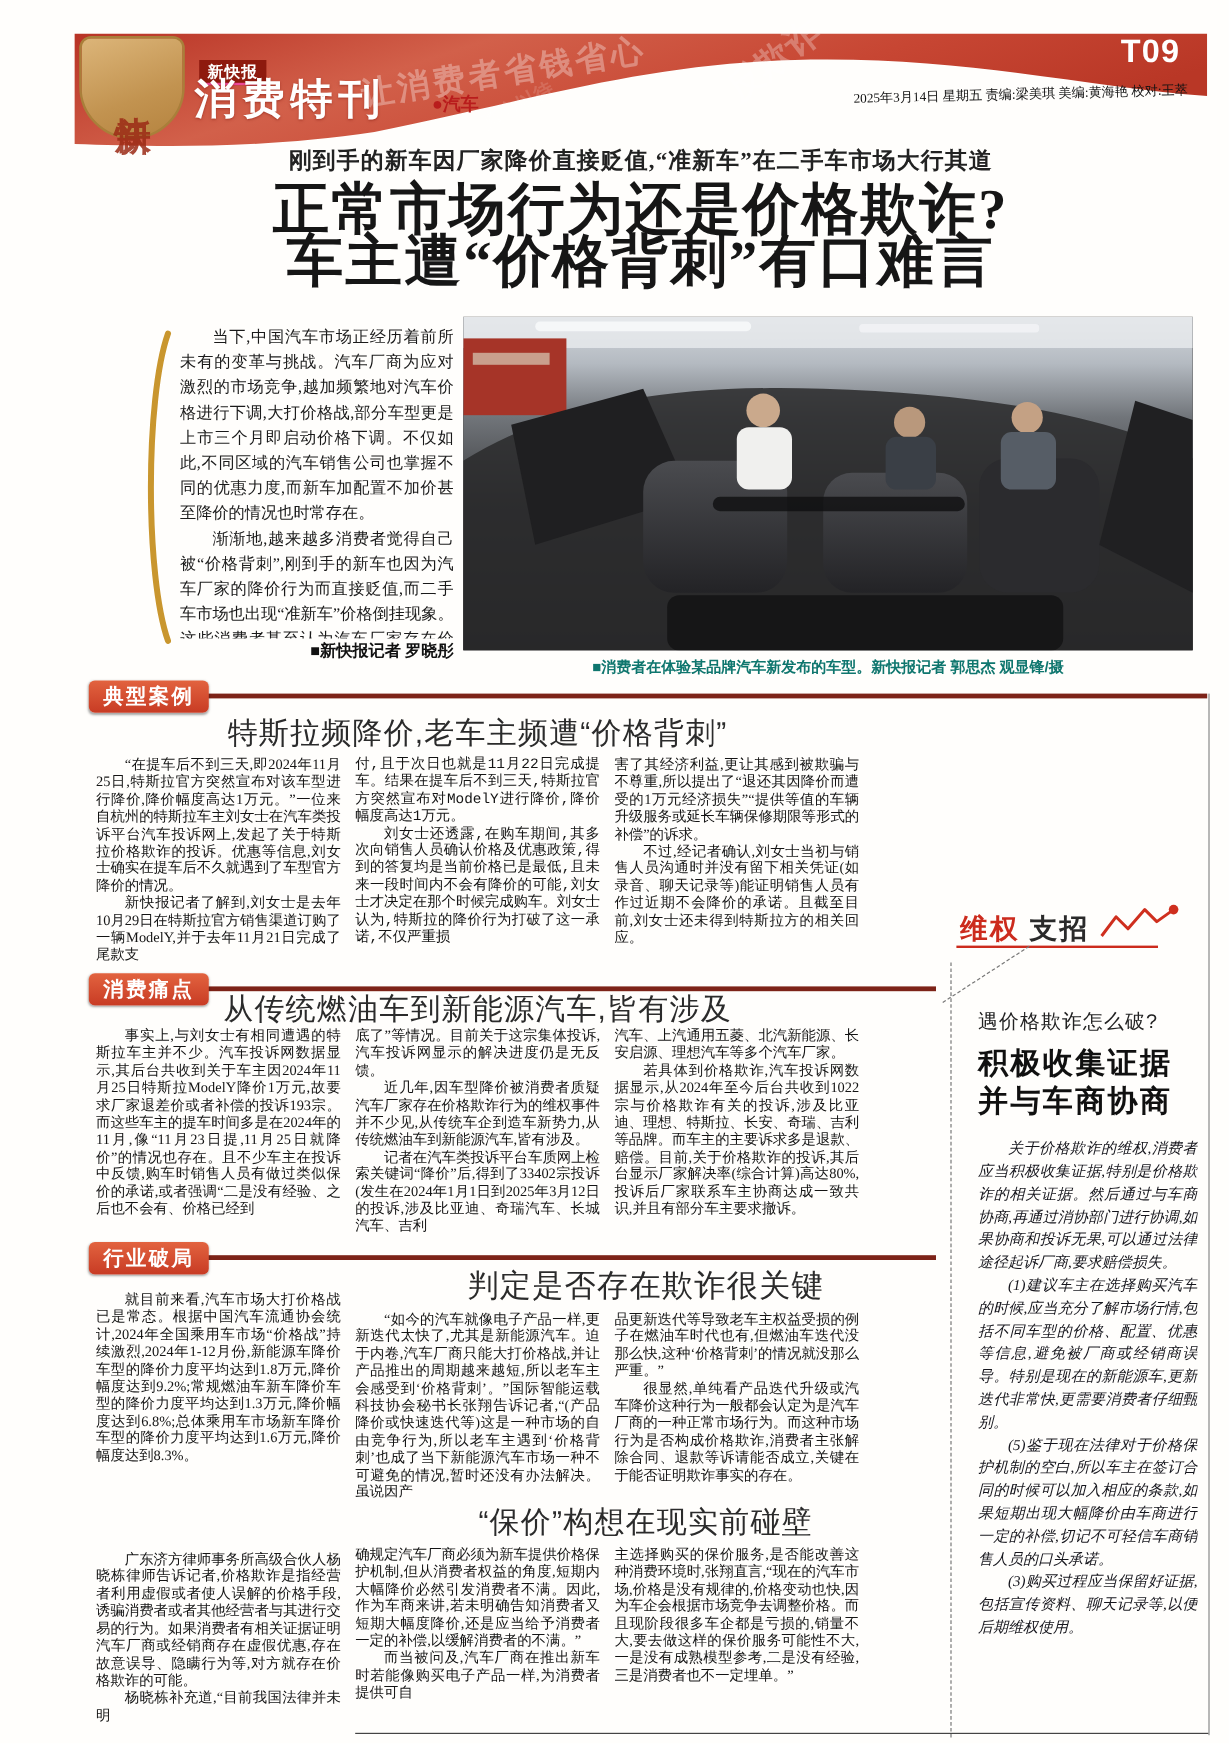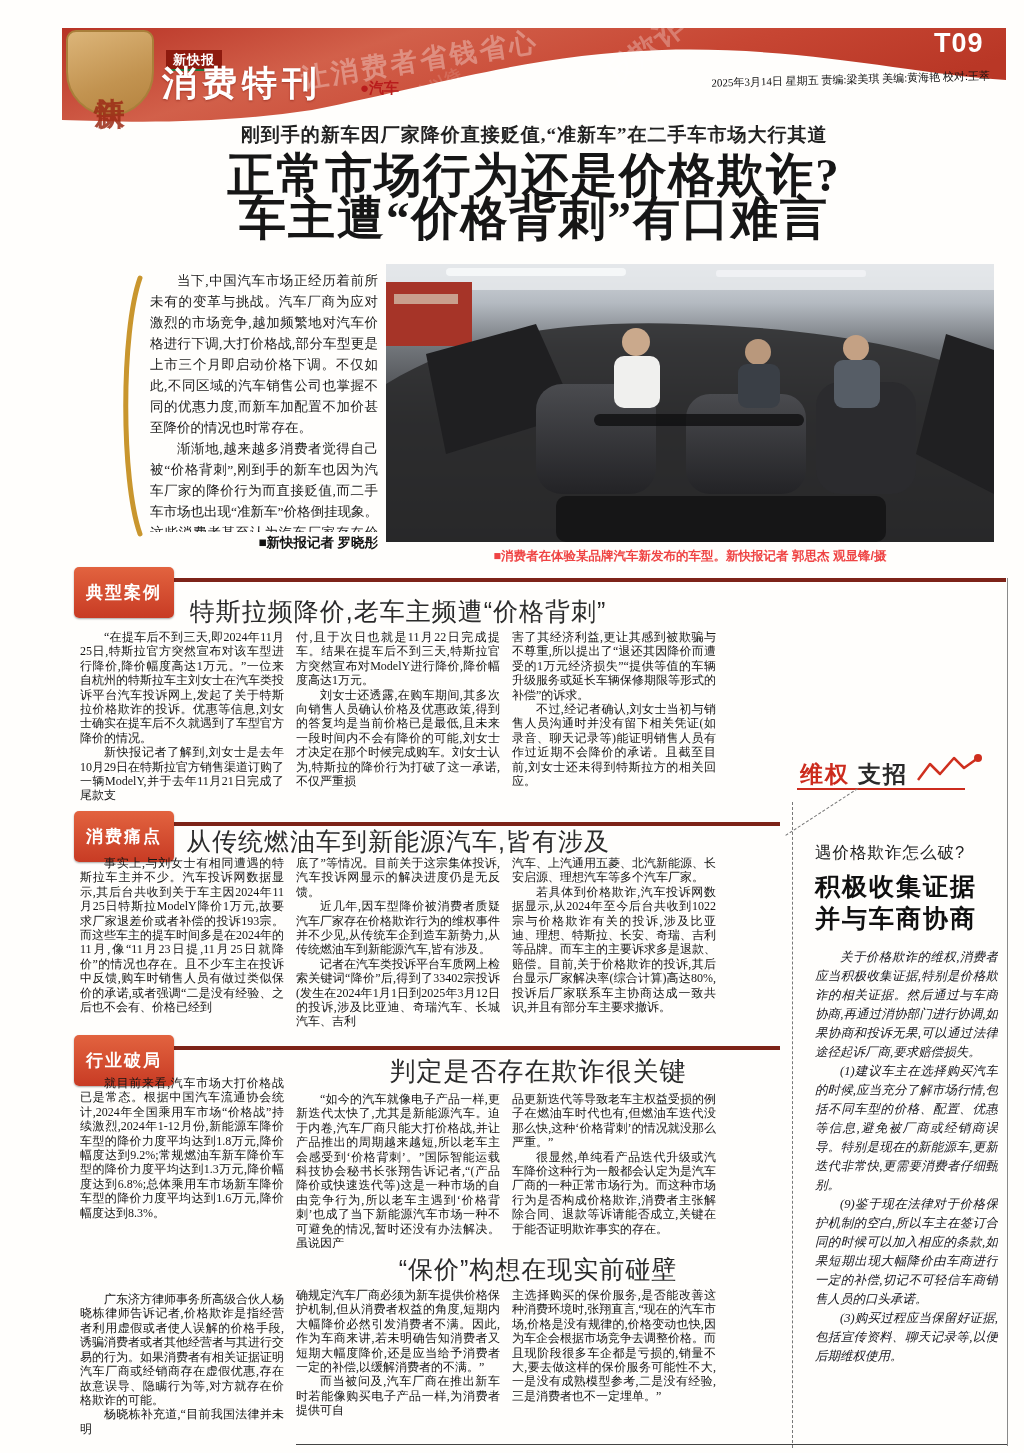--- a/index.html
+++ b/index.html
@@ -8,21 +8,21 @@
   
   #band-svg{position:absolute;left:62px;top:28px;}
   .wm{position:absolute;color:rgba(255,255,255,.32);font-family:"Liberation Sans",sans-serif;font-weight:bold;}
   #logo{position:absolute;left:66px;top:30px;width:88px;height:86px;
         background:linear-gradient(160deg,#dcb579,#c29350 60%,#b5833f);
         border:2px solid #a97f3a;border-radius:10px 10px 44px 44px;box-sizing:border-box;
         display:flex;align-items:center;justify-content:center;}
   #logo .glyph{color:#9c2b16;font-weight:bold;font-size:30px;line-height:1.05;writing-mode:vertical-rl;
         font-family:"Liberation Serif",serif;opacity:.85;}
   #paper-badge{position:absolute;left:166px;top:50px;background:#8e1a0e;color:#fff;
-        font:bold 13px/1 "Liberation Sans",sans-serif;padding:3px 7px;letter-spacing:1px;border-bottom:2px solid #15803d;}
+        font:bold 13px/1 "Liberation Sans",sans-serif;padding:3px 7px;letter-spacing:1px;border-bottom:2px solid #ec4899;}
   #edition-title{position:absolute;left:162px;top:62px;color:#fff;font:bold 35px/1.2 "Liberation Sans",sans-serif;letter-spacing:5px;text-shadow:0 1px 2px rgba(120,20,10,.5);}
   #edition-tag{position:absolute;left:360px;top:80px;color:#b91c1c;font:bold 15px/1 "Liberation Sans",sans-serif;}
   #page-number{position:absolute;left:934px;top:30px;color:#fff;font:bold 27px/1 "Liberation Sans",sans-serif;letter-spacing:1px;}
   #date-line{position:absolute;left:560px;top:74px;width:430px;text-align:right;color:#111;
         font:11px/1.3 "Liberation Serif",serif;transform:rotate(-1.5deg);}
   
   #kicker{position:absolute;left:62px;top:124px;width:944px;text-align:center;
         font:bold 19px/1.2 "Liberation Serif",serif;color:#222;letter-spacing:1px;}
   .headline{position:absolute;left:62px;width:944px;text-align:center;color:#161616;
         font-family:"Liberation Serif",serif;font-weight:900;font-size:47px;line-height:1.1;letter-spacing:2px;}
@@ -31,25 +31,25 @@
   
   #intro-bracket{position:absolute;left:116px;top:274px;}
   #intro-text{position:absolute;left:150px;top:270px;width:228px;height:262px;text-align:justify;
         font:13.5px/21px "Liberation Serif",serif;overflow:hidden;}
   #intro-text p{margin:0;text-indent:2em;}
   #intro-byline{position:absolute;left:150px;top:536px;width:228px;text-align:right;
         font:bold 13.5px/1 "Liberation Serif",serif;color:#111;}
   
   #photo{position:absolute;left:386px;top:264px;width:608px;height:278px;overflow:hidden;background:#333;}
   #photo-caption{position:absolute;left:386px;top:549px;width:608px;text-align:center;
-        font:bold 12.5px/1.2 "Liberation Sans",sans-serif;color:#ef4444;}
+        font:bold 12.5px/1.2 "Liberation Sans",sans-serif;color:#0f766e;}
   
   .rule{position:absolute;height:4px;background:#7d2318;}
   .badge{position:absolute;background:linear-gradient(180deg,#e2633f,#c83b24);color:#fff;
-        font:bold 17px/1 "Liberation Sans",sans-serif;padding:17px 12px;border-radius:5px;
+        font:bold 17px/1 "Liberation Sans",sans-serif;padding:5px 12px;border-radius:5px;
         letter-spacing:2px;box-shadow:0 1px 2px rgba(0,0,0,.35);}
   .subhead{position:absolute;text-align:center;color:#2b2b2b;
         font:500 25px/1.2 "Liberation Sans",sans-serif;letter-spacing:1px;}
   .col{position:absolute;width:204px;text-align:justify;font:12px/14.4px "Liberation Serif",serif;
         color:#141414;overflow:hidden;}
   .col p{margin:0;text-indent:2em;}
   .col p.cont{text-indent:0;}
   
   #sidebar-head{position:absolute;left:800px;top:752px;display:flex;align-items:flex-end;gap:8px;}
   #sidebar-head .t{font:bold 23px/1 "Liberation Sans",sans-serif;letter-spacing:2px;}
@@ -150,21 +150,21 @@
   </div>
   <div id="photo-caption">■消费者在体验某品牌汽车新发布的车型。新快报记者 郭思杰 观显锋/摄</div>
 
   <div class="rule" style="left:170px;top:578px;width:836px;"></div>
   <div class="badge" style="left:74px;top:567px;">典型案例</div>
   <div class="subhead" style="left:80px;top:596px;width:636px;">特斯拉频降价,老车主频遭“价格背刺”</div>
   <div class="col" style="left:80px;top:630px;height:186px;">
     <p>“在提车后不到三天,即2024年11月25日,特斯拉官方突然宣布对该车型进行降价,降价幅度高达1万元。”一位来自杭州的特斯拉车主刘女士在汽车类投诉平台汽车投诉网上,发起了关于特斯拉价格欺诈的投诉。优惠等信息,刘女士确实在提车后不久就遇到了车型官方降价的情况。</p>
     <p>新快报记者了解到,刘女士是去年10月29日在特斯拉官方销售渠道订购了一辆ModelY,并于去年11月21日完成了尾款支</p>
   </div>
-  <div class="col" style="left:296px;top:630px;height:186px;">
+  <div class="col" style="left:296px;top:630px;height:186px;font-family:Liberation Mono, monospace;">
     <p class="cont">付,且于次日也就是11月22日完成提车。结果在提车后不到三天,特斯拉官方突然宣布对ModelY进行降价,降价幅度高达1万元。</p>
     <p>刘女士还透露,在购车期间,其多次向销售人员确认价格及优惠政策,得到的答复均是当前价格已是最低,且未来一段时间内不会有降价的可能,刘女士才决定在那个时候完成购车。刘女士认为,特斯拉的降价行为打破了这一承诺,不仅严重损</p>
   </div>
   <div class="col" style="left:512px;top:630px;height:186px;">
     <p class="cont">害了其经济利益,更让其感到被欺骗与不尊重,所以提出了“退还其因降价而遭受的1万元经济损失”“提供等值的车辆升级服务或延长车辆保修期限等形式的补偿”的诉求。</p>
     <p>不过,经记者确认,刘女士当初与销售人员沟通时并没有留下相关凭证(如录音、聊天记录等)能证明销售人员有作过近期不会降价的承诺。且截至目前,刘女士还未得到特斯拉方的相关回应。</p>
   </div>
 
   <div class="rule" style="left:170px;top:822px;width:610px;"></div>
   <div class="badge" style="left:74px;top:811px;">消费痛点</div>
@@ -216,21 +216,21 @@
   </div>
   <div id="sidebar-underline"></div>
   <div id="sidebar-diag"></div>
   <div id="sidebar-box">
     <div id="sidebar-kicker">遇价格欺诈怎么破?</div>
     <div class="sidebar-title" style="margin-top:8px;">积极收集证据</div>
     <div class="sidebar-title">并与车商协商</div>
     <div id="sidebar-body">
       <p>关于价格欺诈的维权,消费者应当积极收集证据,特别是价格欺诈的相关证据。然后通过与车商协商,再通过消协部门进行协调,如果协商和投诉无果,可以通过法律途径起诉厂商,要求赔偿损失。</p>
       <p>(1)建议车主在选择购买汽车的时候,应当充分了解市场行情,包括不同车型的价格、配置、优惠等信息,避免被厂商或经销商误导。特别是现在的新能源车,更新迭代非常快,更需要消费者仔细甄别。</p>
-      <p>(9)鉴于现在法律对于价格保护机制的空白,所以车主在签订合同的时候可以加入相应的条款,如果短期出现大幅降价由车商进行一定的补偿,切记不可轻信车商销售人员的口头承诺。</p>
+      <p>(5)鉴于现在法律对于价格保护机制的空白,所以车主在签订合同的时候可以加入相应的条款,如果短期出现大幅降价由车商进行一定的补偿,切记不可轻信车商销售人员的口头承诺。</p>
       <p>(3)购买过程应当保留好证据,包括宣传资料、聊天记录等,以便后期维权使用。</p>
     </div>
   </div>
 
   <div id="rule-right"></div>
   <div id="rule-bottom"></div>
 
 </div>
 
 </body></html>

